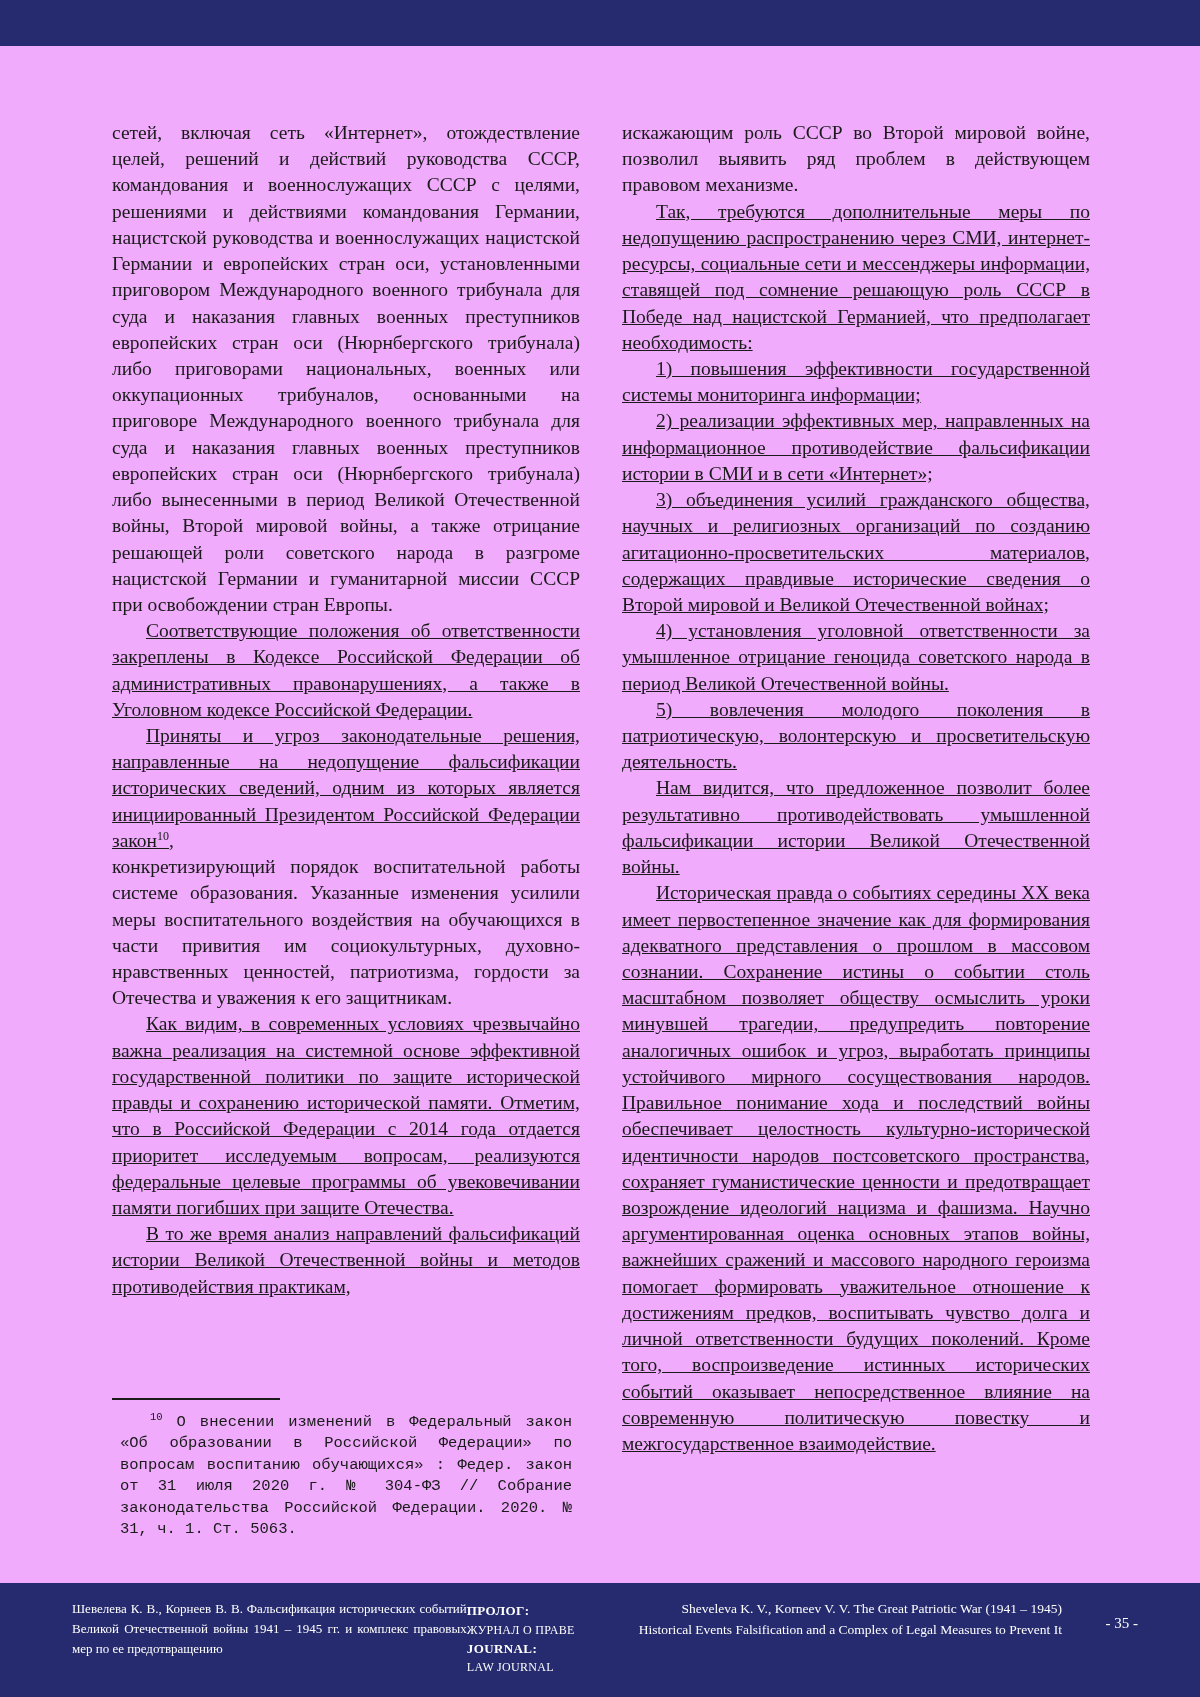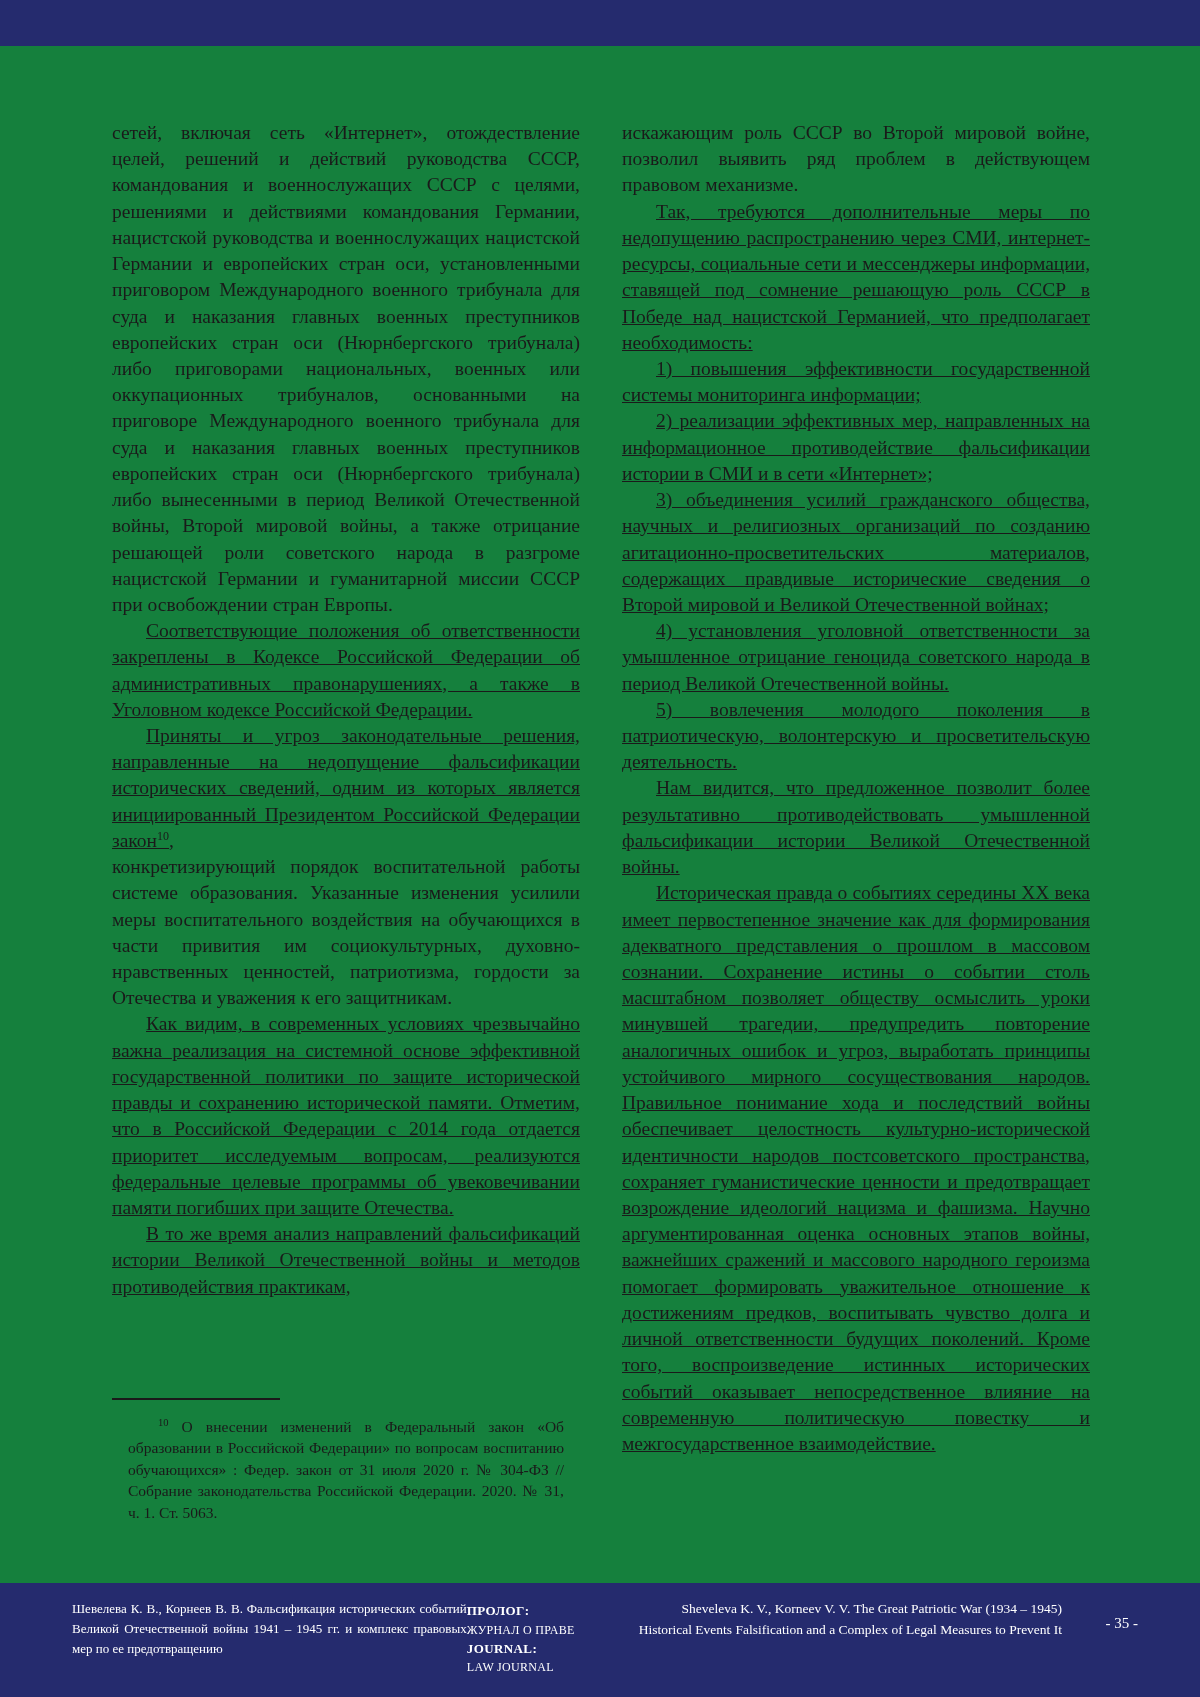--- a/index.html
+++ b/index.html
@@ -20,21 +20,21 @@
     top: 0; left: 0;
     width: 1200px;
     height: 46px;
     background: #252b6e;
   }
   .page-body {
     position: absolute;
     top: 46px; left: 0;
     width: 1200px;
     height: 1537px;
-    background: #15803d;
+    background: #f0abfc;
   }
   .columns {
     position: absolute;
     top: 74px;
     left: 112px;
     width: 978px;
     display: flex;
     gap: 42px;
   }
   .col {
@@ -63,25 +63,26 @@
     left: 112px;
     width: 468px;
   }
   .footnote-rule {
     width: 168px;
     height: 2px;
     background: #1a1a1a;
     margin-bottom: 12px;
   }
   .footnote {
-    margin: 16px;
+    margin: 8px;
     font-size: 15.5px;
     line-height: 1.38;
     text-align: justify;
     text-indent: 30px;
+    font-family: Liberation Mono, monospace;
   }
   .footnote sup {
     font-size: 10.5px;
   }
   .footer-bar {
     position: absolute;
     top: 1583px; left: 0;
     width: 1200px;
     height: 128px;
     background: #252b6e;
@@ -180,17 +181,17 @@
 <div class="footer-bar">
   <div class="footer-inner">
     <div class="footer-left">Шевелева К. В., Корнеев В. В. Фальсификация исторических событий Великой Отечественной войны 1941 – 1945 гг. и комплекс правовых мер по ее предотвращению</div>
     <div class="footer-center">
       <div class="fc-bold">ПРОЛОГ:</div>
       <div class="fc-small">ЖУРНАЛ О ПРАВЕ</div>
       <div class="fc-bold">JOURNAL:</div>
       <div class="fc-small">LAW JOURNAL</div>
     </div>
     <div class="footer-right-wrap">
-      <div class="footer-right">Sheveleva K. V., Korneev V. V. The Great Patriotic War (1934 – 1945) Historical Events Falsification and a Complex of Legal Measures to Prevent It</div>
+      <div class="footer-right">Sheveleva K. V., Korneev V. V. The Great Patriotic War (1941 – 1945) Historical Events Falsification and a Complex of Legal Measures to Prevent It</div>
       <div class="page-num">- 35 -</div>
     </div>
   </div>
 </div>
 
 </body></html>

